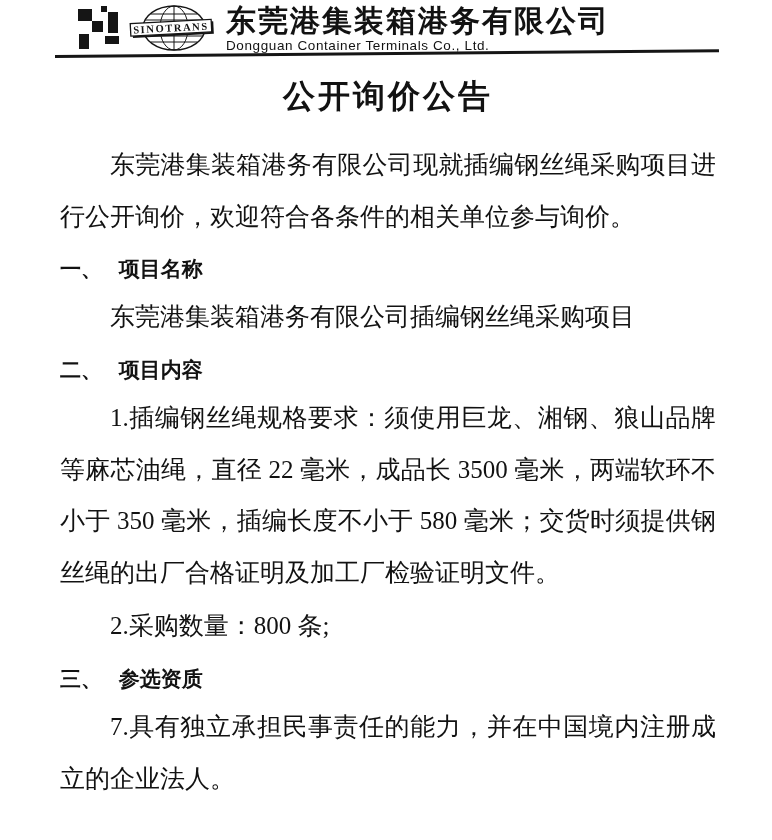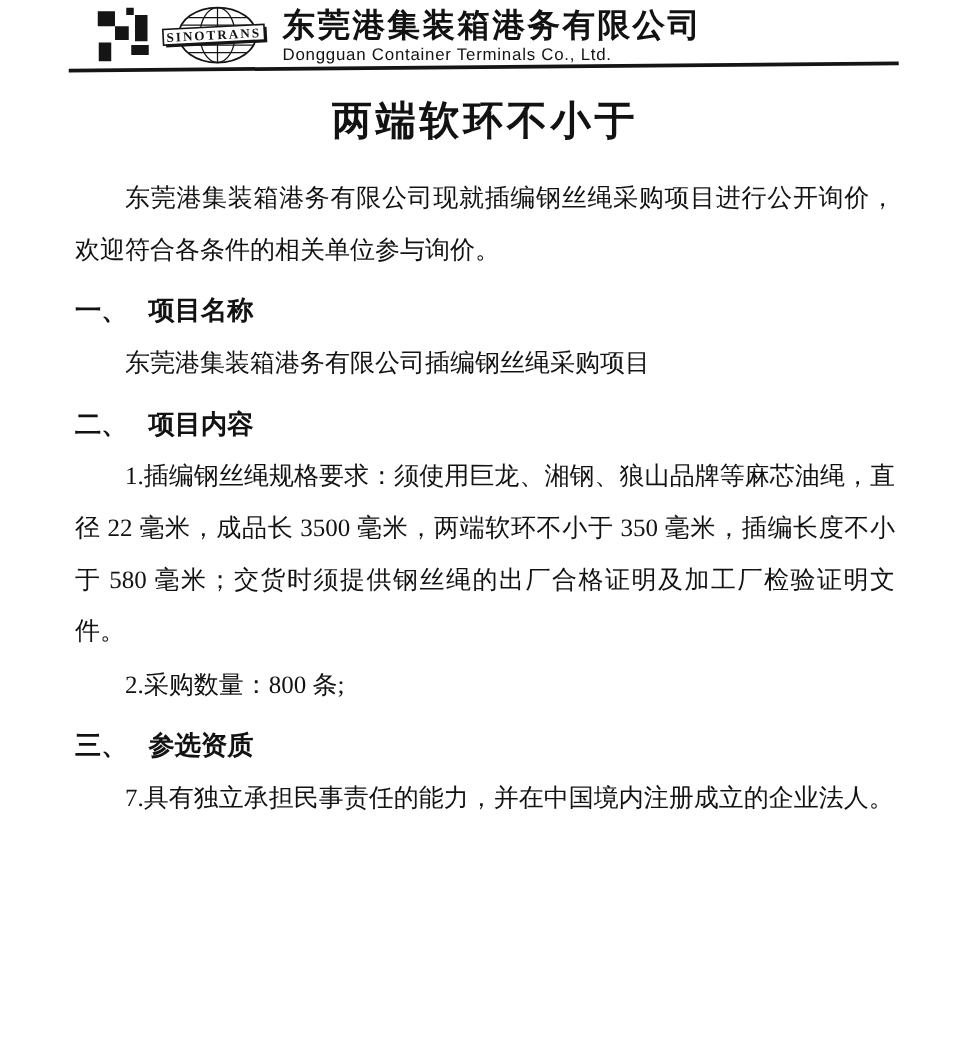--- a/index.html
+++ b/index.html
@@ -19,21 +19,21 @@
     align-items: center;
     padding: 5px 0 0 78px;
     height: 48px;
   }
   .logo-squares { flex: 0 0 auto; }
   .logo-globe { flex: 0 0 auto; margin-left: 4px; }
   .company-block { margin-left: 10px; line-height: 1.05; }
   .company-cn {
     font-family: "Liberation Sans", "DejaVu Sans", sans-serif;
     font-weight: bold;
-    font-size: 26px;
+    font-size: 30px;
     letter-spacing: 2px;
     white-space: nowrap;
   }
   .company-en {
     font-family: "Liberation Sans", "DejaVu Sans", sans-serif;
     font-weight: normal;
     font-size: 13.5px;
     letter-spacing: 0.6px;
     margin-top: 2px;
     white-space: nowrap;
@@ -52,21 +52,21 @@
     padding: 0 56px 0 60px;
   }
   .doc-title {
     margin: 17px 0 20px 0;
     text-align: center;
     font-size: 32px;
     font-weight: bold;
     letter-spacing: 3px;
   }
   .para {
-    font-size: 20px;
+    font-size: 25px;
     line-height: 2.06;
     margin: 0 0 2px 0;
     text-align: justify;
   }
   .indent { text-indent: 2em; }
   .sec-heading {
     font-size: 21px;
     font-weight: bold;
     margin: 13px 0 7px 0;
     line-height: 1.4;
@@ -110,21 +110,21 @@
     <div class="company-block">
       <div class="company-cn">东莞港集装箱港务有限公司</div>
       <div class="company-en">Dongguan Container Terminals Co., Ltd.</div>
     </div>
   </header>
 
   <div class="head-rule"></div>
 
   <main class="doc">
 
-    <h1 class="doc-title">两端软环不小于</h1>
+    <h1 class="doc-title">公开询价公告</h1>
 
     <p class="para indent">东莞港集装箱港务有限公司现就插编钢丝绳采购项目进行公开询价，欢迎符合各条件的相关单位参与询价。</p>
 
     <h2 class="sec-heading">
       <span class="num">一、</span><span>项目名称</span>
     </h2>
     <p class="para indent">东莞港集装箱港务有限公司插编钢丝绳采购项目</p>
 
     <h2 class="sec-heading">
       <span class="num">二、</span><span>项目内容</span>

